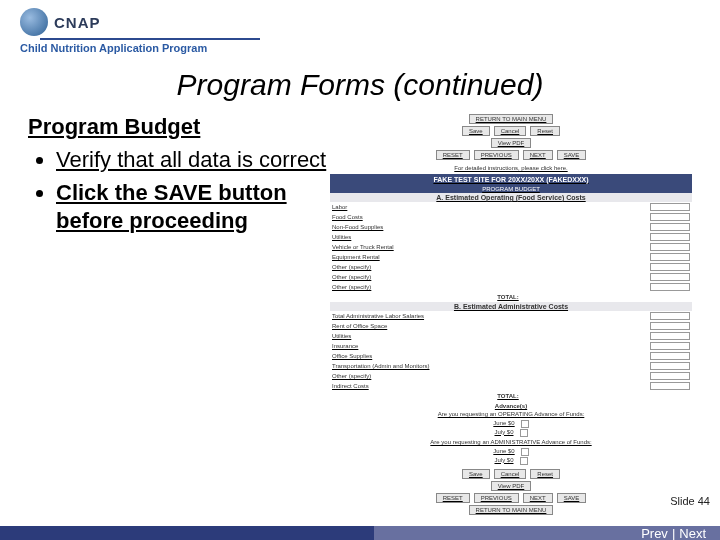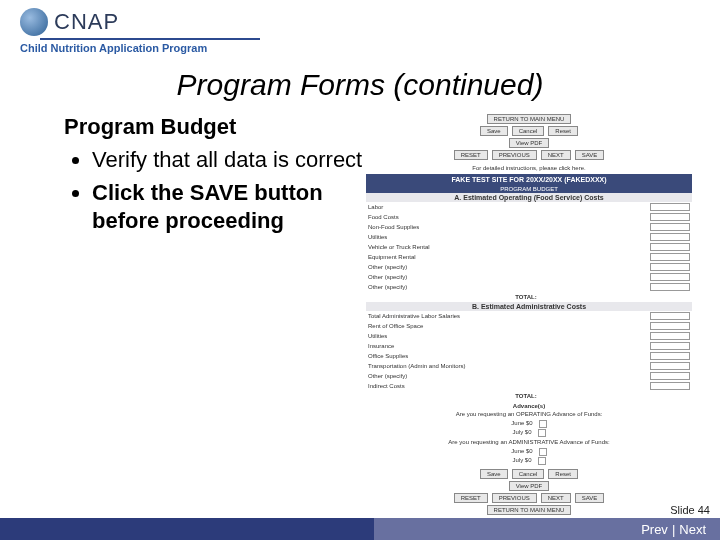--- a/index.html
+++ b/index.html
@@ -1,25 +1,25 @@
 <!DOCTYPE html>
 <html><head>
 <meta charset="utf-8">
 <style>
   * { box-sizing: border-box; margin: 0; padding: 0; }
   body { width: 720px; height: 540px; font-family: Arial, sans-serif; background: #fff; position: relative; overflow: hidden; }
   .header { display: flex; align-items: center; padding: 8px 20px 0 20px; }
   .logo-block { display: flex; flex-direction: column; }
   .logo-row { display: flex; align-items: center; gap: 6px; }
   .globe { width: 28px; height: 28px; background: radial-gradient(circle at 35% 35%, #99bbe0, #2c5f94); border-radius: 50%; display: inline-block; }
-  .cnap { font-size: 22px; font-weight: normal; letter-spacing: 1px; color: #2c3b5a; }
+  .cnap { font-size: 15px; font-weight: bold; letter-spacing: 1px; color: #2c3b5a; }
   .tagline { color: #2b5aa3; font-size: 11px; font-weight: bold; margin-top: 2px; }
   .hr { height: 2px; background: #2c4a8f; margin: 2px 20px 0 20px; width: 220px; }
   .title { font-size: 30px; text-align: center; margin-top: 14px; color: #000; font-style: italic; }
-  .content { display: flex; padding: 12px 28px 0 64px; gap: 2px; }
+  .content { display: flex; padding: 12px 28px 0 28px; gap: 2px; text-decoration: underline; }
   .left { flex: 0 0 300px; }
   .subhead { font-size: 22px; font-weight: bold; margin-bottom: 6px; }
   .bullets { font-size: 22px; line-height: 1.3; }
   .bullets li { list-style: disc; margin-left: 28px; margin-bottom: 4px; }
   .right { flex: 1; font-size: 7px; color: #333; }
   .form-wrap { border: none; display: flex; flex-direction: column; align-items: center; }
   .btn-row { display: flex; gap: 4px; justify-content: center; margin-bottom: 2px; }
   .btn { border: 1px solid #888; background: #e8e8e8; padding: 1px 6px; font-size: 6px; }
   .help-text { font-size: 6px; text-align: center; margin: 3px 0; }
   .banner { background: #3a4a7a; color: #fff; font-size: 7px; font-weight: bold; padding: 2px 0; text-align: center; width: 100%; }
@@ -30,22 +30,22 @@
   .row .lbl { flex: 1; }
   .row .inp { width: 40px; height: 8px; border: 1px solid #999; background: #fff; }
   .total-row { display: flex; font-size: 6px; font-weight: bold; padding: 2px; }
   .total-row .lbl { flex: 1; text-align: right; padding-right: 6px; }
   .adv { font-size: 6px; font-weight: bold; text-align: center; padding-top: 2px; }
   .adv-rows { font-size: 6px; text-align: center; }
   .adv-rows div { display: flex; justify-content: center; gap: 6px; padding: 0.5px 0; }
   .sq { width: 8px; height: 8px; border: 1px solid #999; display: inline-block; }
   .q { font-size: 6px; padding: 2px 2px; }
   .footer { position: absolute; left: 0; right: 0; bottom: 0; }
-  .slide-num { text-align: right; font-size: 11px; color: #222; padding: 0 10px 2px 0; }
-  .nav-bar { height: 22px; background: #2c3b7a; display: flex; }
+  .slide-num { text-align: right; font-size: 11px; color: #222; padding: 0 10px 19px 0; }
+  .nav-bar { height: 14px; background: #2c3b7a; display: flex; }
   .nav-dark { flex: 0 0 52%; background: #2c3b7a; }
   .nav-mid { flex: 0 0 28%; background: #6870a0; }
   .nav-right { flex: 1; background: #6870a0; display: flex; align-items: center; justify-content: flex-end; padding-right: 14px; color: #fff; font-size: 13px; gap: 4px; }
   .nav-right span { cursor: pointer; }
 </style>
 </head>
 <body>
 
 <div class="header">
   <div class="logo-block">

